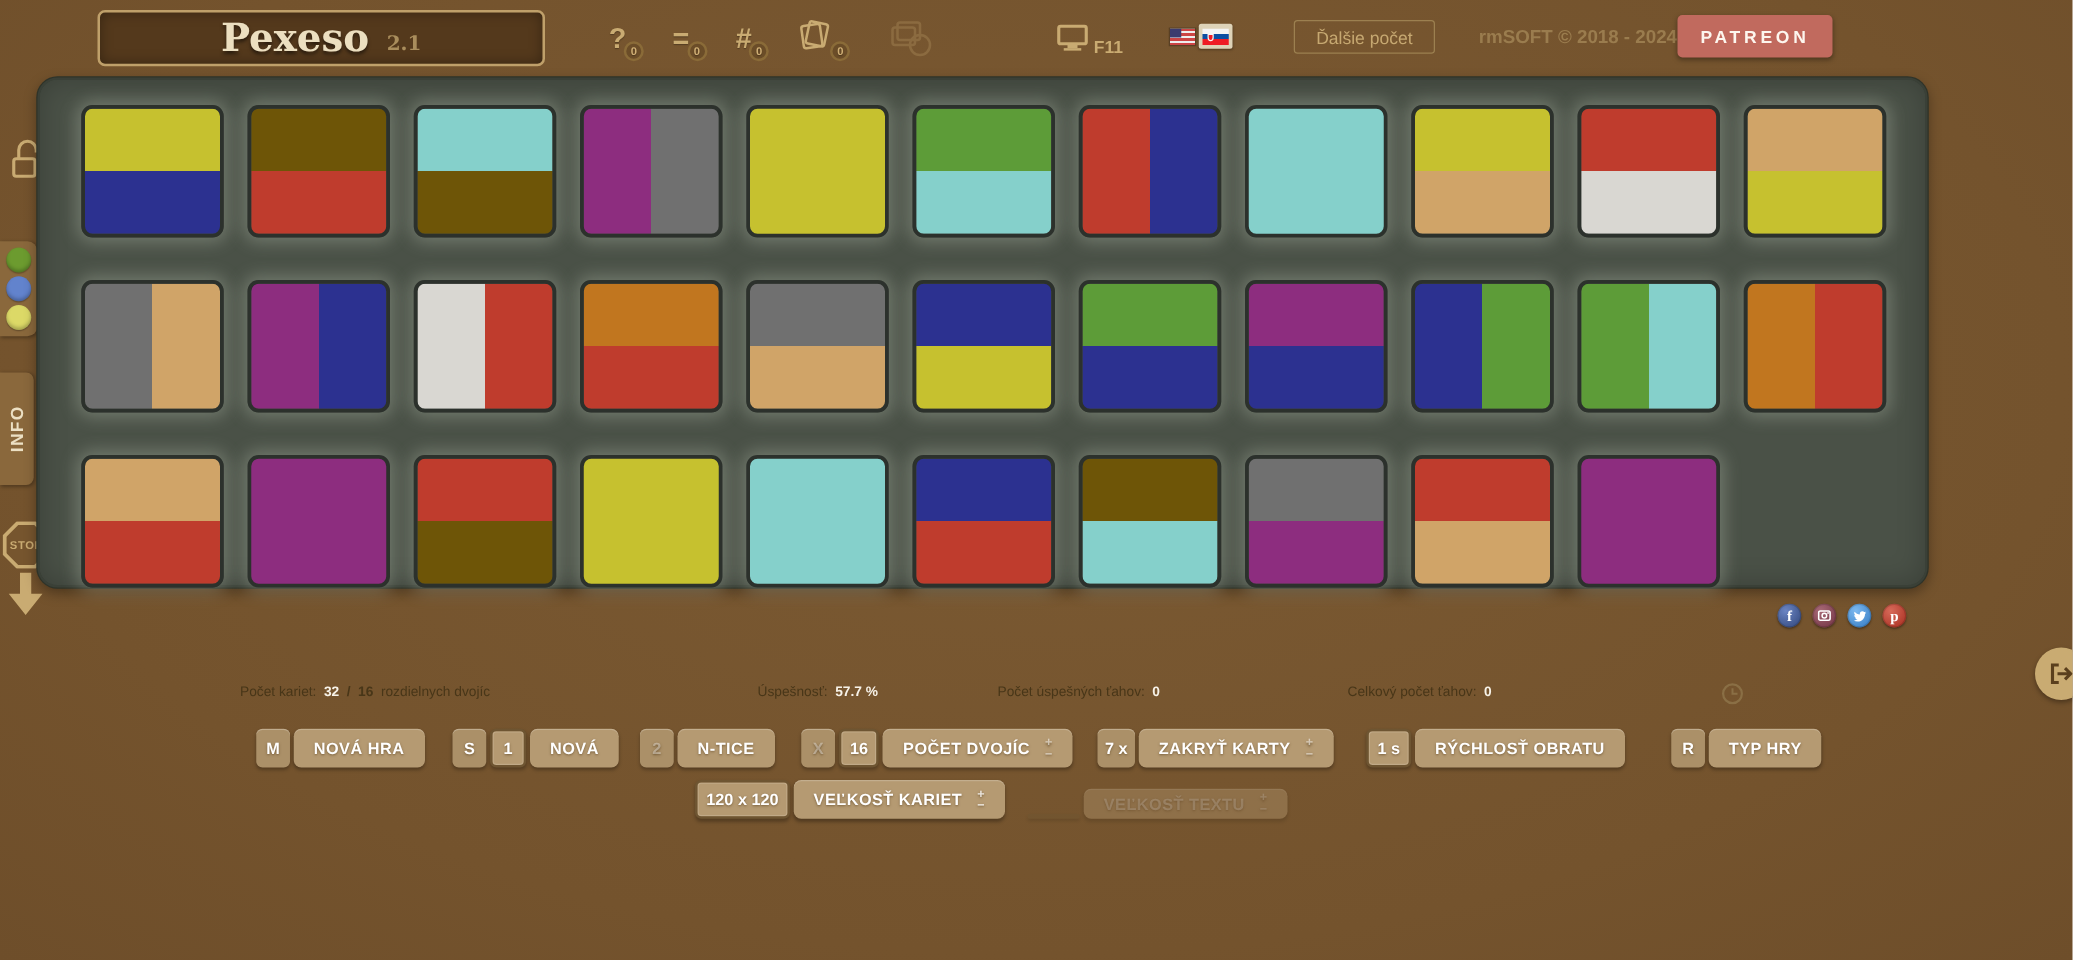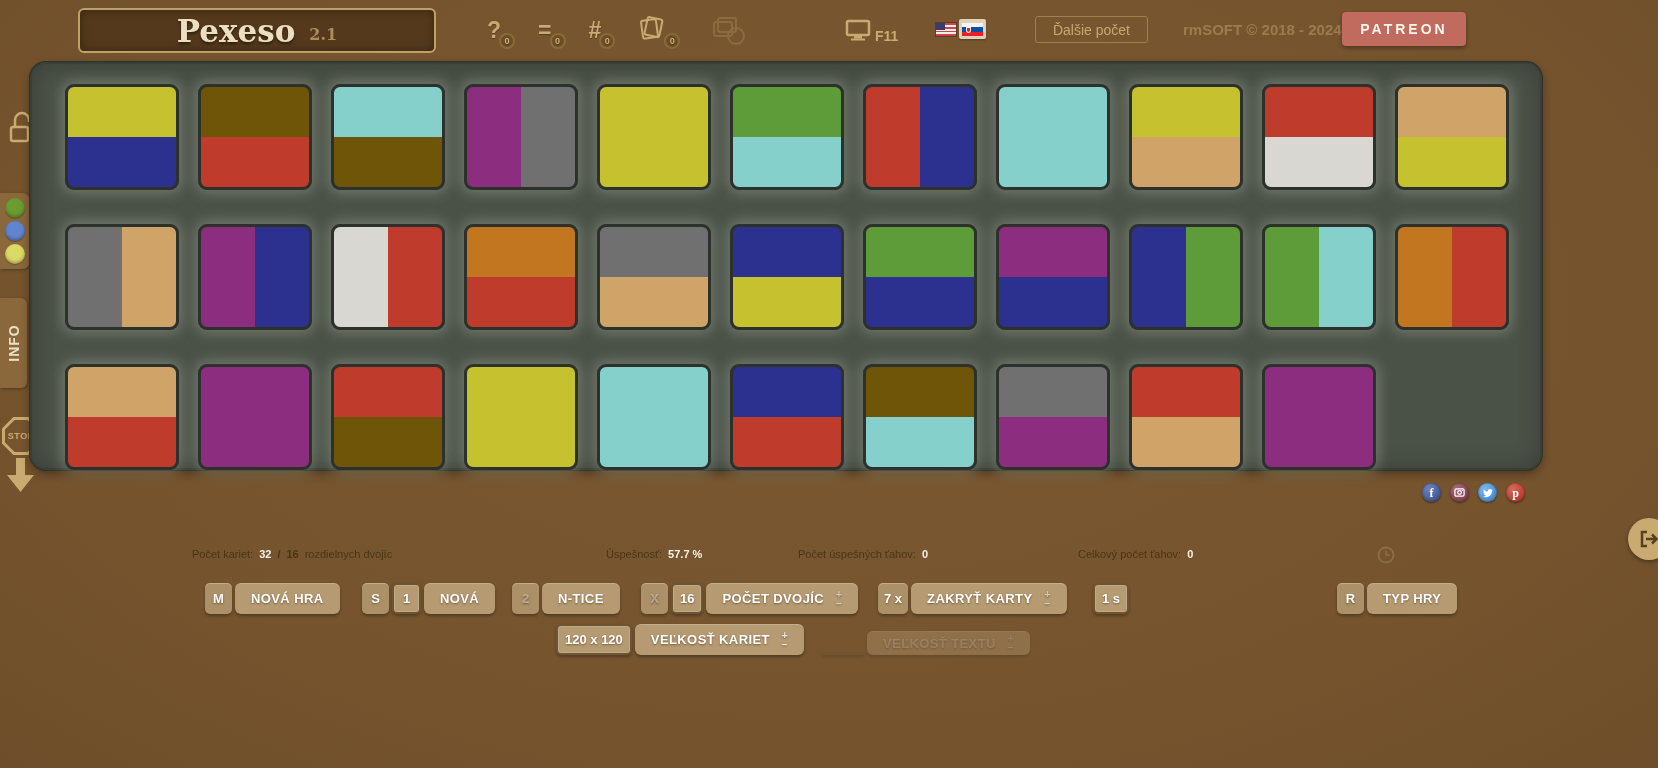--- a/index.html
+++ b/index.html
@@ -317,20 +317,23 @@
     <span>ZAKRYŤ KARTY</span>
     <span class="spinner">
       <span>+</span>
       <span>−</span>
     </span>
   </div>
 </div>
 
 <div class="ctrl-group" style="left:1093px; top:583px;">
   <div class="valuebox">1 s</div>
+  <div class="mainbtn">
+    <span>RÝCHLOSŤ OBRATU</span>
+  </div>
 </div>
 
 <div class="ctrl-group" style="left:1337px; top:583px;">
   <div class="keycap">R</div>
   <div class="mainbtn">
     <span>TYP HRY</span>
   </div>
 </div>
 
 <div class="ctrl-group" style="left:556px; top:624px;text-align:right;">

